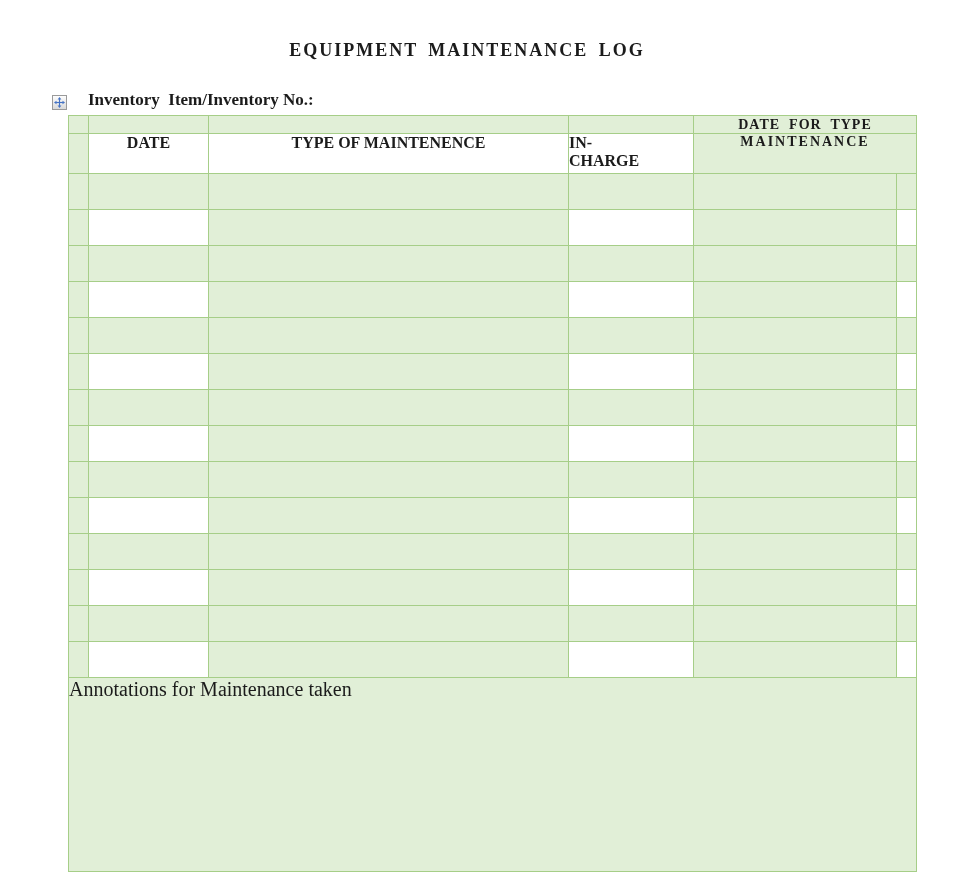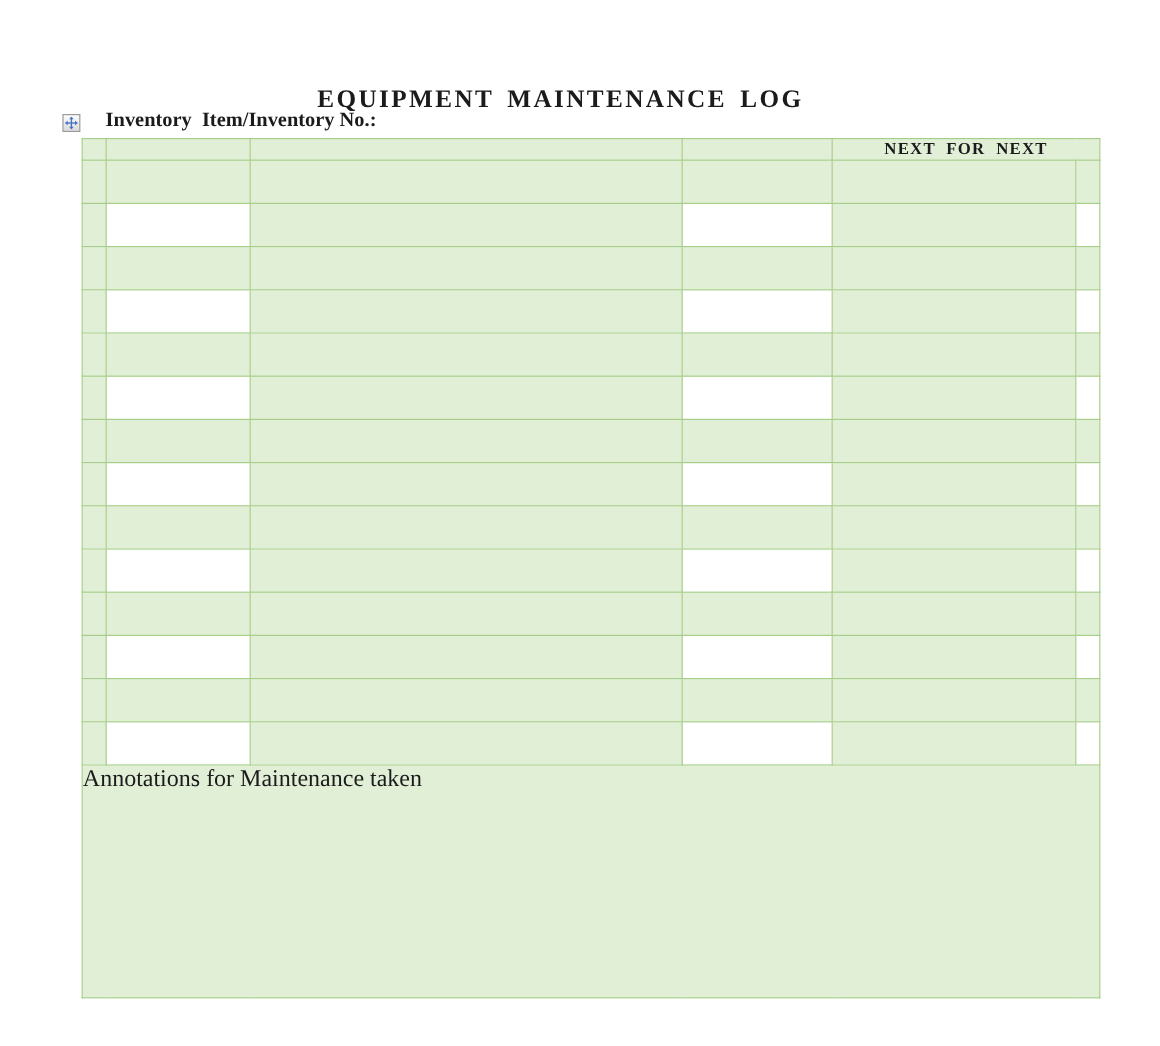--- a/index.html
+++ b/index.html
@@ -15,26 +15,25 @@
     position: relative;
     background: #ffffff;
     overflow: hidden;
     font-family: "Liberation Serif", "DejaVu Serif", serif;
     color: var(--text);
   }
   .doc-title {
     position: absolute;
     top: 40px; left: 0; width: 934px;
     text-align: center;
-    font-size: 21px;
+    font-size: 18px;
     font-weight: bold;
     letter-spacing: 2px;
     word-spacing: 4px;
     white-space: pre;
-    margin-top: 30px;
   }
   .table-handle {
     position: absolute;
     left: 52px; top: 95px;
     width: 15px; height: 15px;
     border: 1px solid #9a9a9a;
     background: linear-gradient(#fdfdfd, #d9d9d9);
     display: flex; align-items: center; justify-content: center;
     color: var(--handle-blue);
     cursor: move;
@@ -127,21 +126,29 @@
     <col style="width:125px">
     <col style="width:203px">
     <col style="width:20px">
   </colgroup>
   <thead>
     <tr class="hr1">
       <td class="g"></td>
       <td class="g"></td>
       <td class="g"></td>
       <td class="g"></td>
-      <td class="g hdr-top" colspan="2">NEXT  FOR  NEXT</td>
+      <td class="g hdr-top" colspan="2">DATE  FOR  TYPE</td>
+    </tr>
+    <tr class="hr2">
+      <td class="g"></td>
+      <td class="w hdr">DATE</td>
+      <td class="w hdr">TYPE OF MAINTENENCE</td>
+      <td class="w hdr-incharge">IN-
+CHARGE</td>
+      <td class="g hdr-maint" colspan="2">MAINTENANCE</td>
     </tr>
   </thead>
   <tbody class="body-rows" id="log-body">
       <tr>
         <td class="g"></td>
         <td class="g"></td>
         <td class="g"></td>
         <td class="g"></td>
         <td class="g"></td>
         <td class="g"></td>

